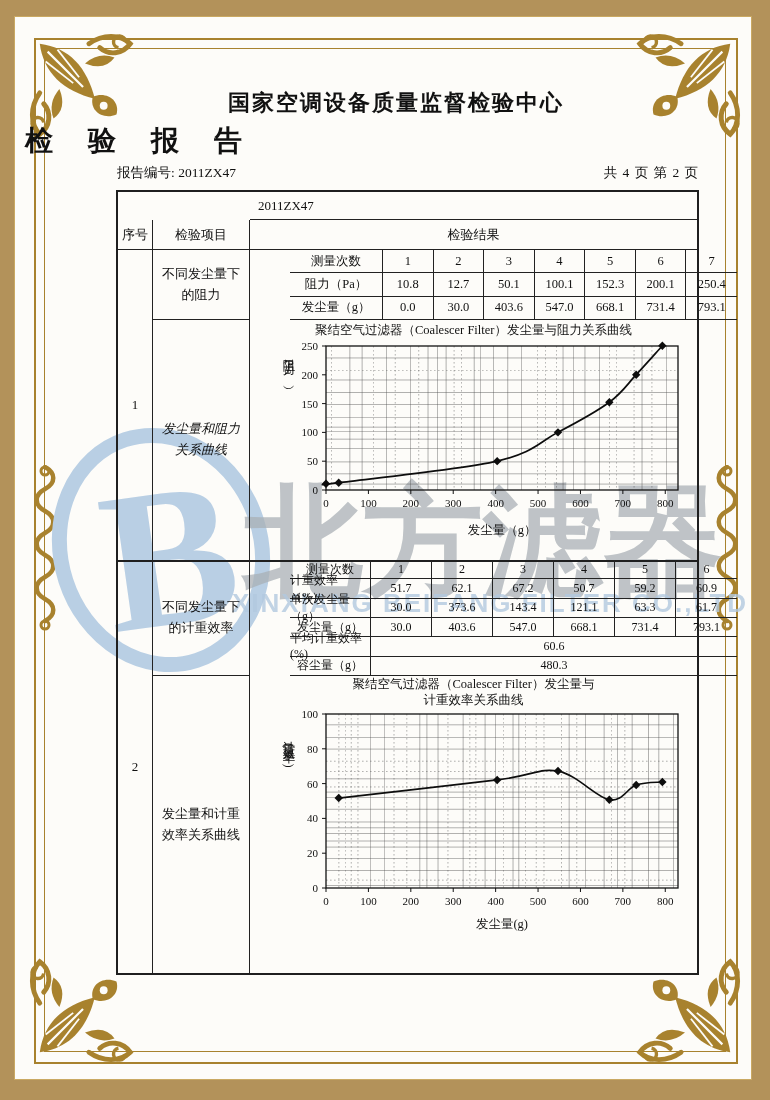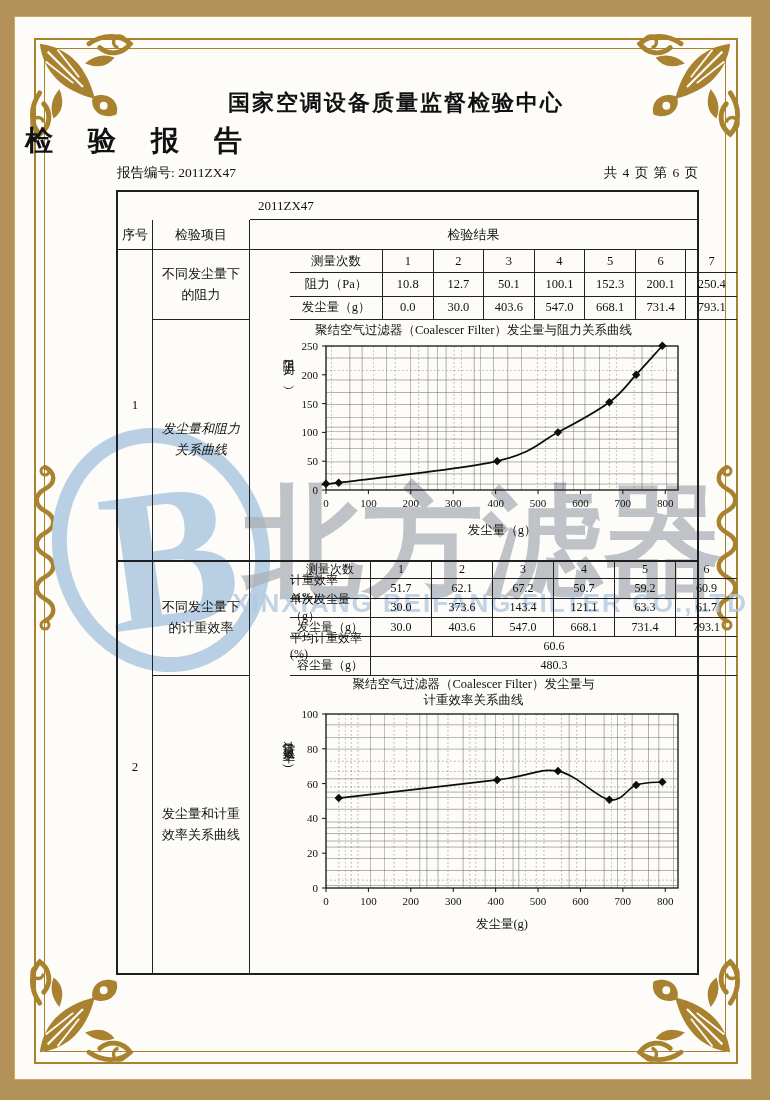--- a/index.html
+++ b/index.html
@@ -144,21 +144,21 @@
     </svg>
     <div id="wm-cn">北方滤器</div>
     <div id="wm-en">XINXIANG BEIFANG FILTER CO.,LTD</div>
   </div>
 
   <div id="content">
     <div id="title1">国家空调设备质量监督检验中心</div>
     <div id="title2">检 验 报 告</div>
     <div id="meta">
       <span class="left">报告编号: 2011ZX47</span>
-      <span class="right">共 4 页 第 6 页</span>
+      <span class="right">共 4 页 第 2 页</span>
     </div>
 
     <div id="tbl">
 
       <div class="abs cell bB left-pad" style="left:132px;top:0;width:447px;height:28px;">2011ZX47</div>
 
       <div class="abs cell bR bB" style="left:0;top:28px;width:35px;height:30px;">序号</div>
       <div class="abs cell bR bB" style="left:35px;top:28px;width:97px;height:30px;">检验项目</div>
       <div class="abs cell bB" style="left:132px;top:28px;width:447px;height:30px;">检验结果</div>
 

